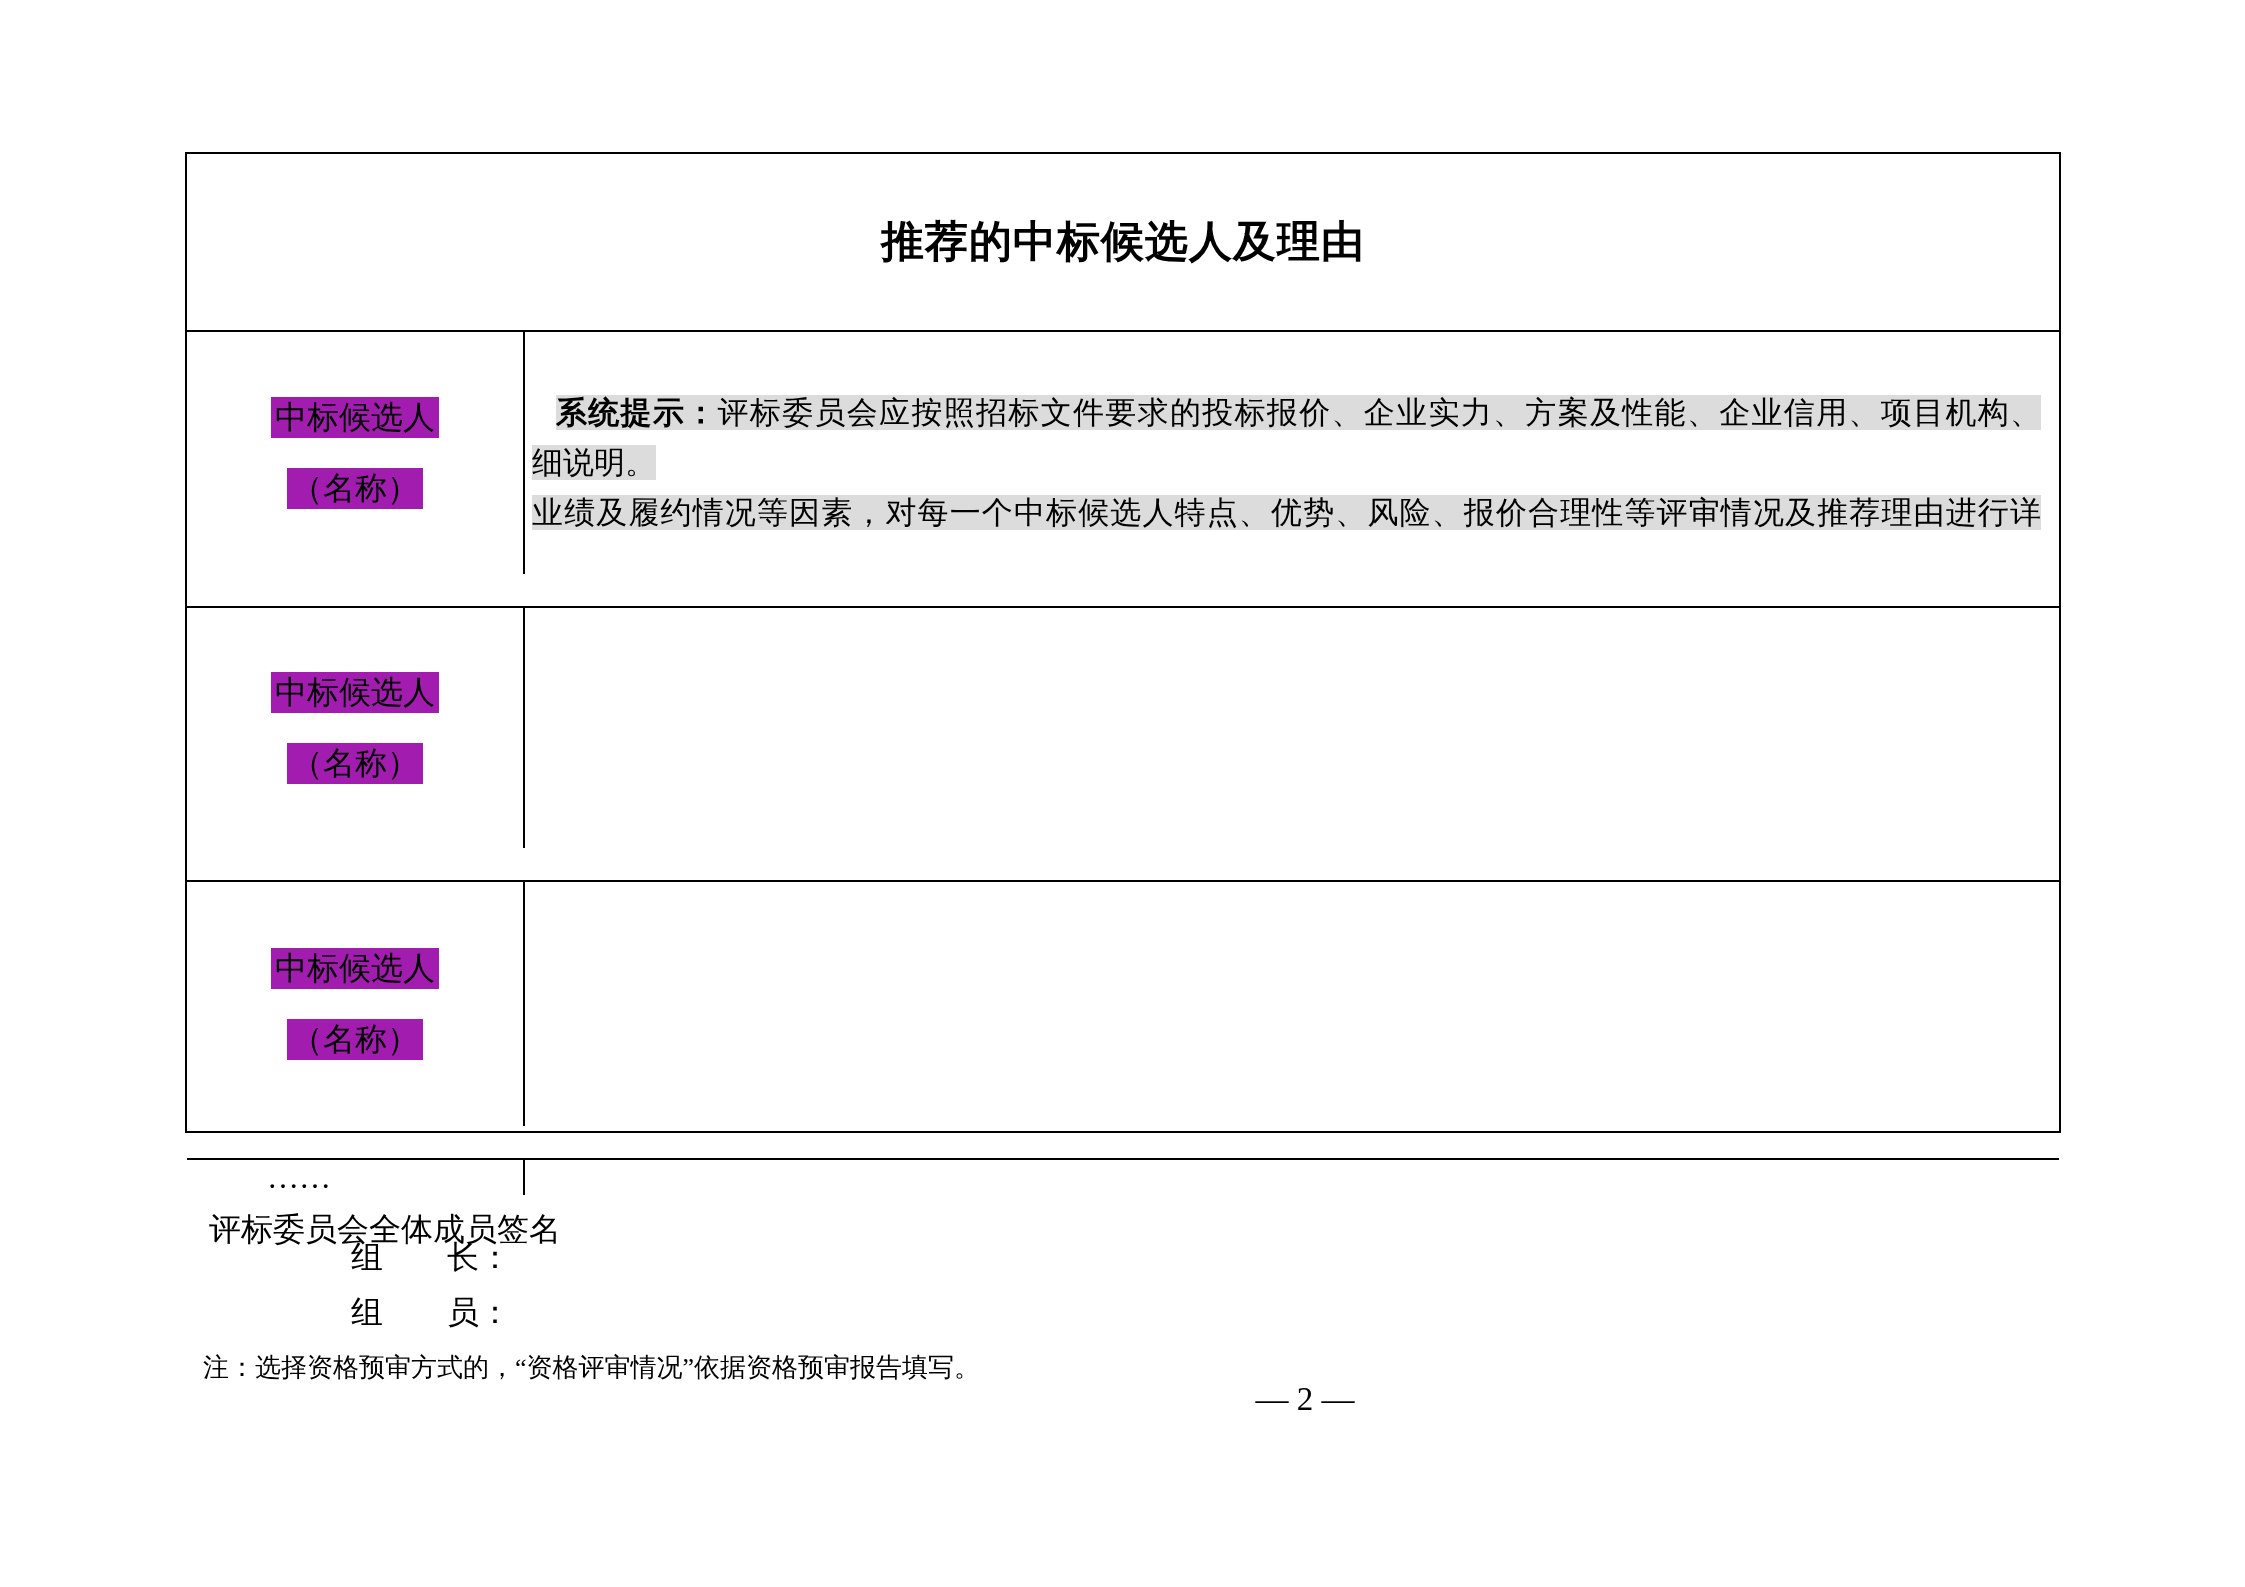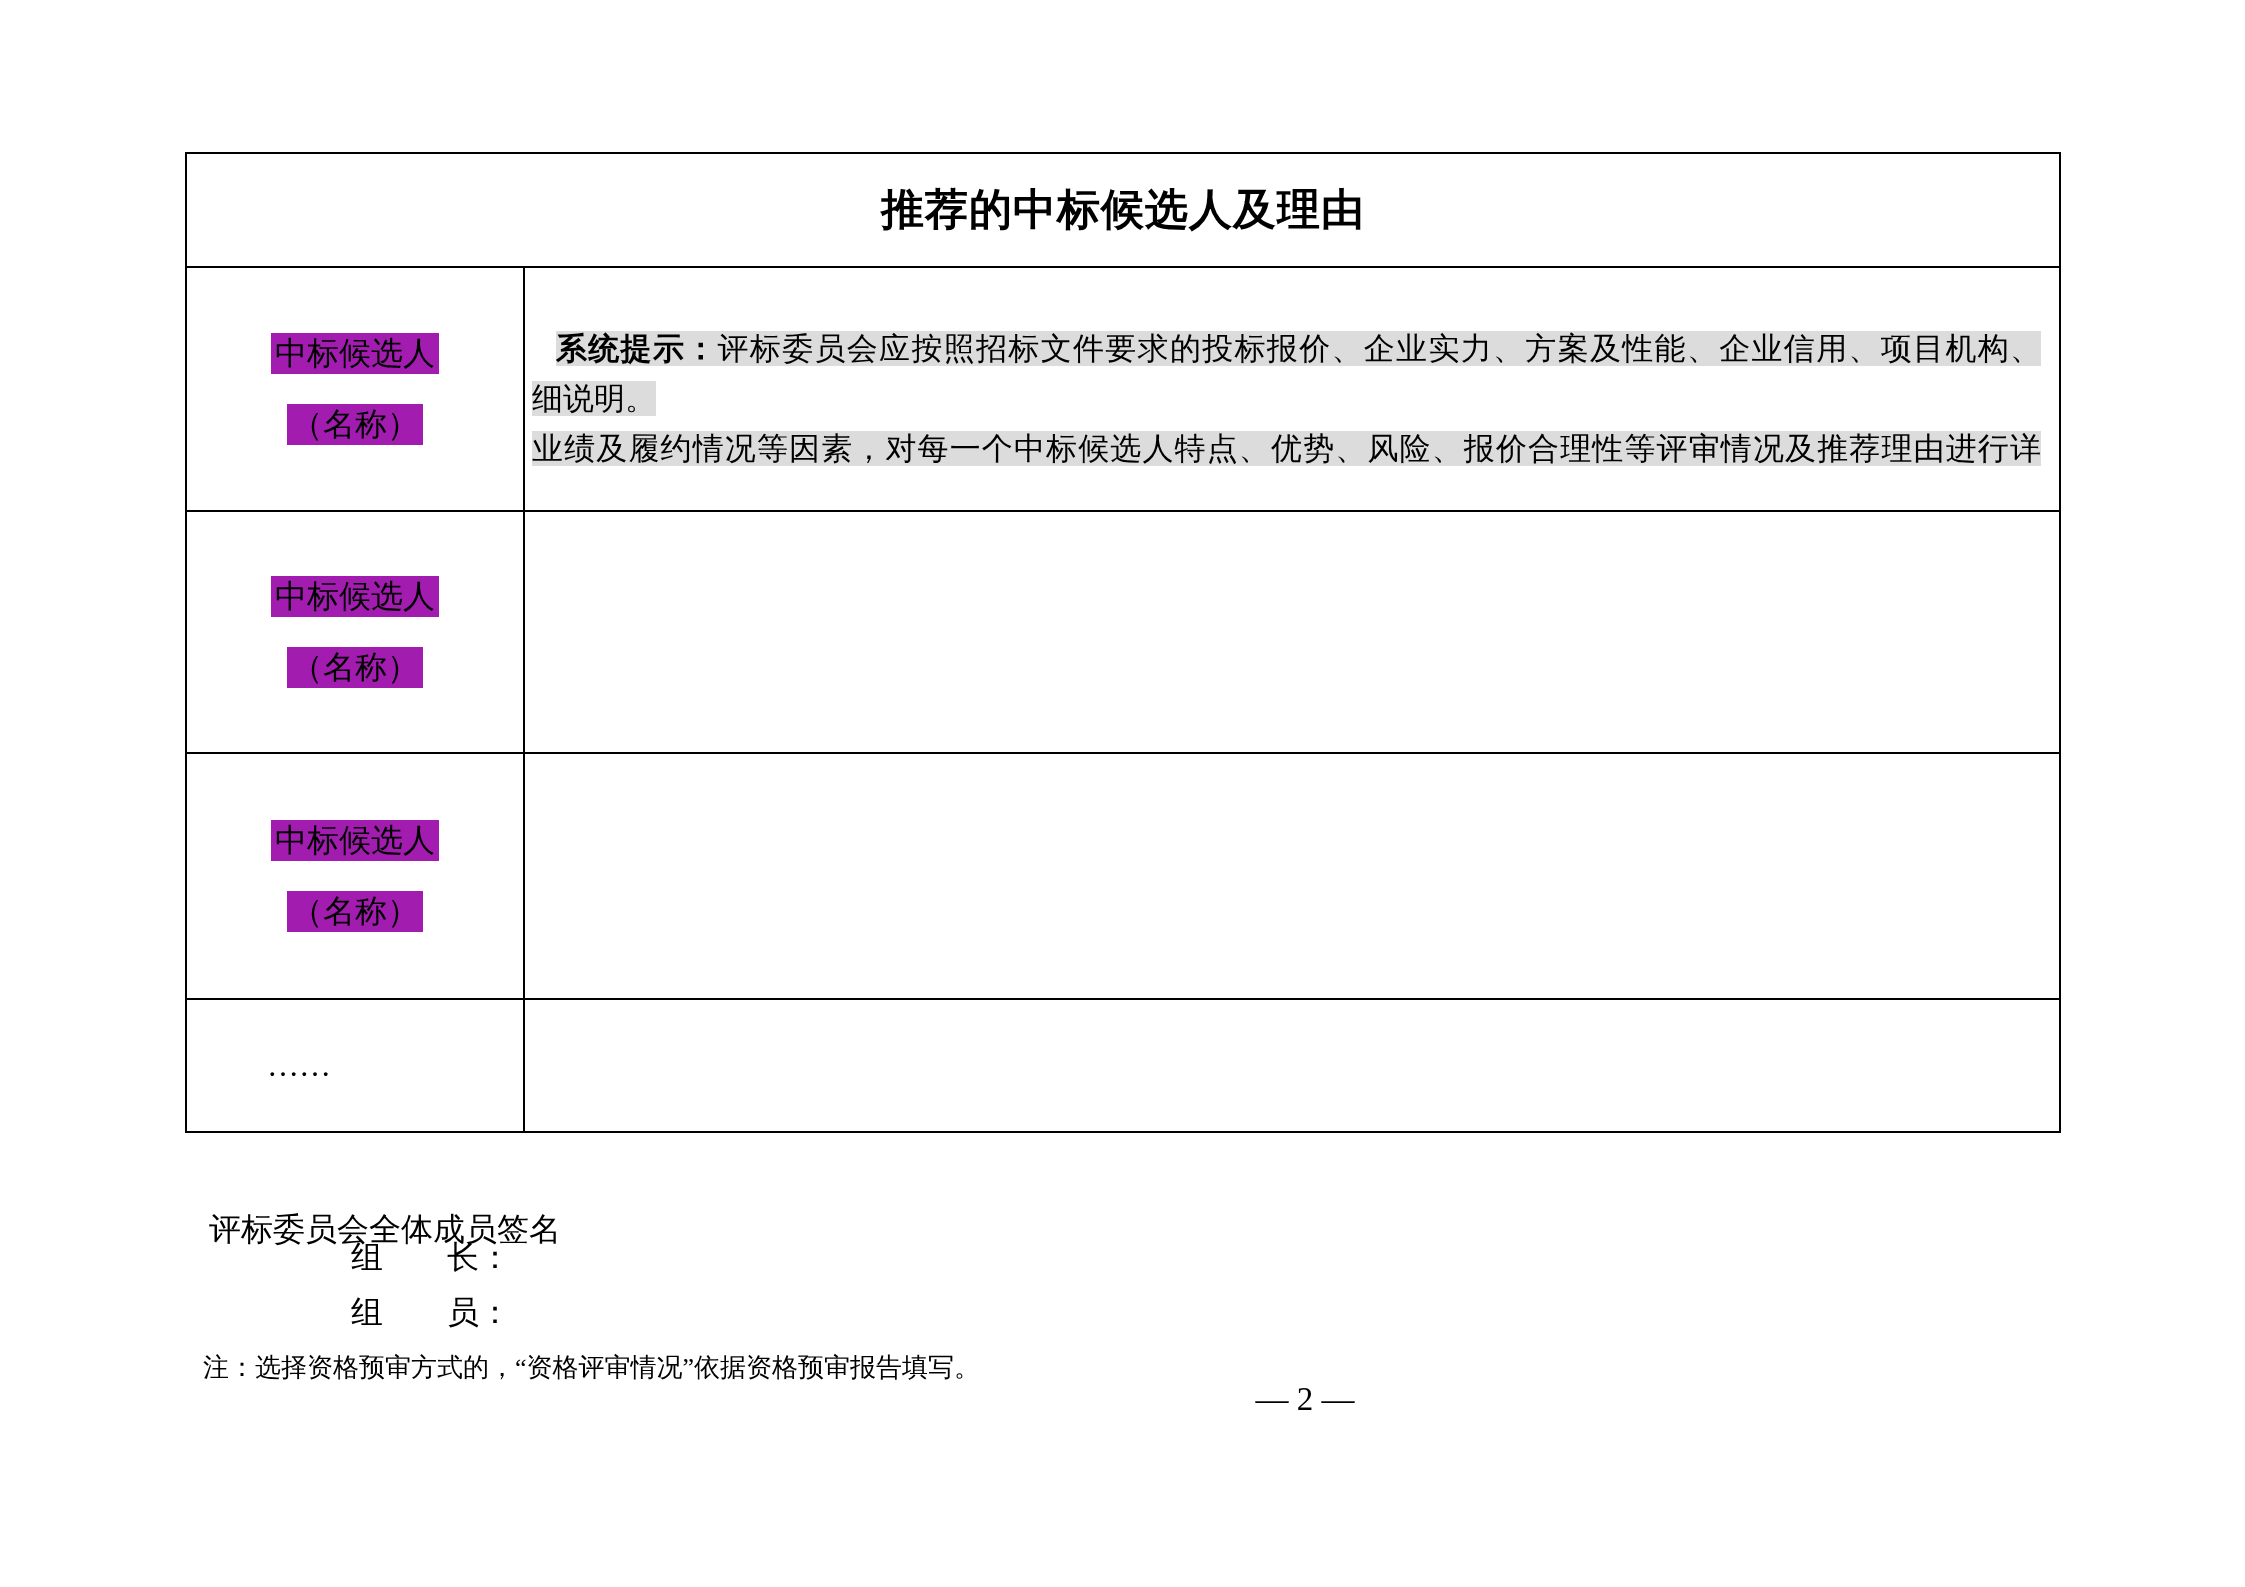--- a/index.html
+++ b/index.html
@@ -18,21 +18,21 @@
   .doc-table {
     position: absolute;
     left: 185px;
     top: 152px;
     width: 1876px;
     height: 981px;
     border: 2px solid #000;
     display: flex;
     flex-direction: column;
   }
-  .t-row { display: flex; flex: none; }
+  .t-row { display: flex; flex: none; margin-top: 32px; }
   .t-row + .t-row { border-top: 2px solid #000; }
 
   .title-row {
     height: 112px;
     align-items: center;
     justify-content: center;
   }
   .doc-title {
     font-size: 43px;
     font-weight: bold;

